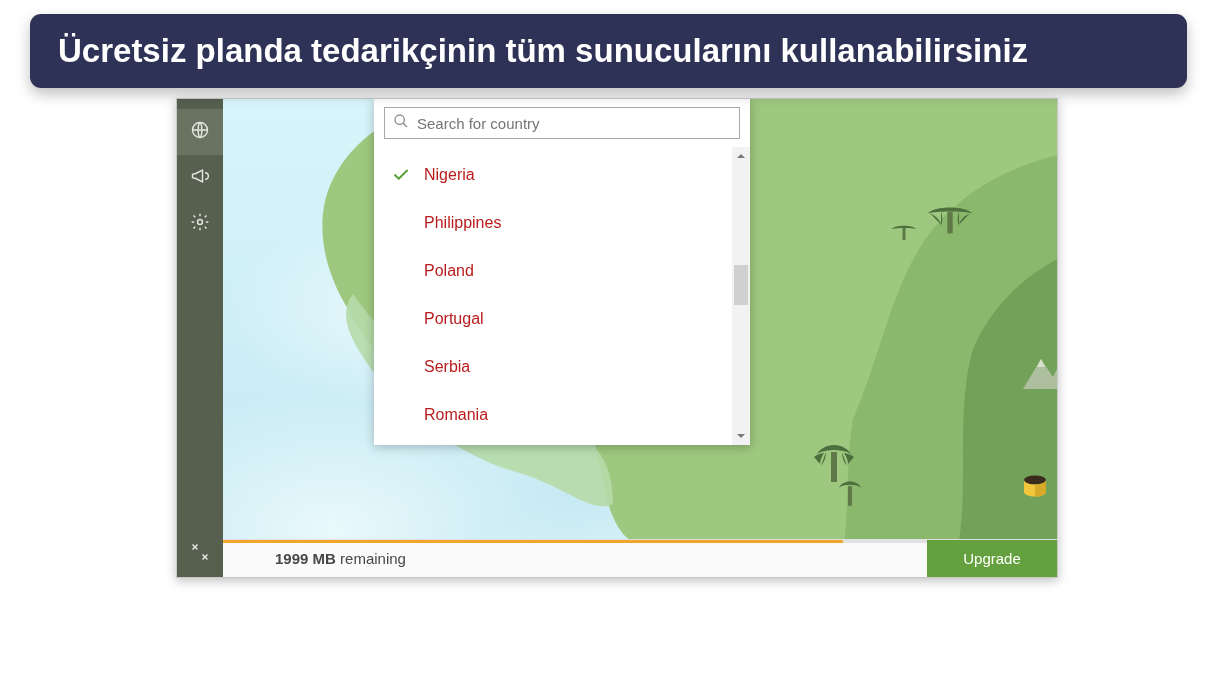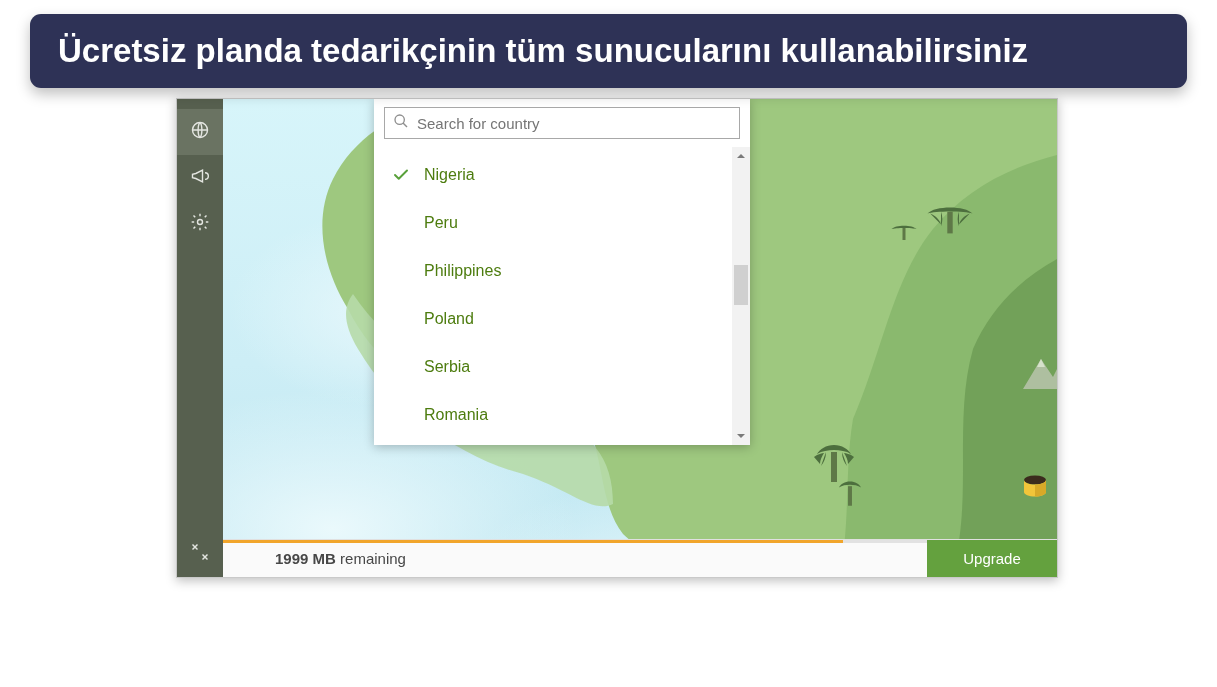--- a/index.html
+++ b/index.html
@@ -150,21 +150,21 @@
     list-style: none;
     padding: 4px 0 6px 0;
   }
   .country-item {
     display: flex;
     align-items: center;
     height: 48px;
     padding-left: 50px;
     position: relative;
     font-size: 16px;
-    color: #4d7c0f;
+    color: #b91c1c;
     cursor: pointer;
   }
   .country-item.selected { font-weight: 400; }
   .check {
     position: absolute;
     left: 18px;
     width: 18px; height: 18px;
   }
   .check svg { width:18px; height:18px; stroke:#58a03a; fill:none; stroke-width:2.6; stroke-linecap:round; stroke-linejoin:round;}
 
@@ -381,27 +381,27 @@
 
     <div class="list-area">
       <ul class="country-list">
         <li class="country-item selected">
           <span class="check"><svg viewBox="0 0 24 24">
                 <path d="M4 12l5 5L20 6"></path>
               </svg></span>
           <span>Nigeria</span>
         </li>
         <li class="country-item">
-          <span>Peru</span>
-        </li>
-        <li class="country-item">
           <span>Philippines</span>
         </li>
         <li class="country-item">
           <span>Poland</span>
+        </li>
+        <li class="country-item">
+          <span>Portugal</span>
         </li>
         <li class="country-item">
           <span>Serbia</span>
         </li>
         <li class="country-item">
           <span>Romania</span>
         </li>
       </ul>
 
       <div class="list-scrollbar">

